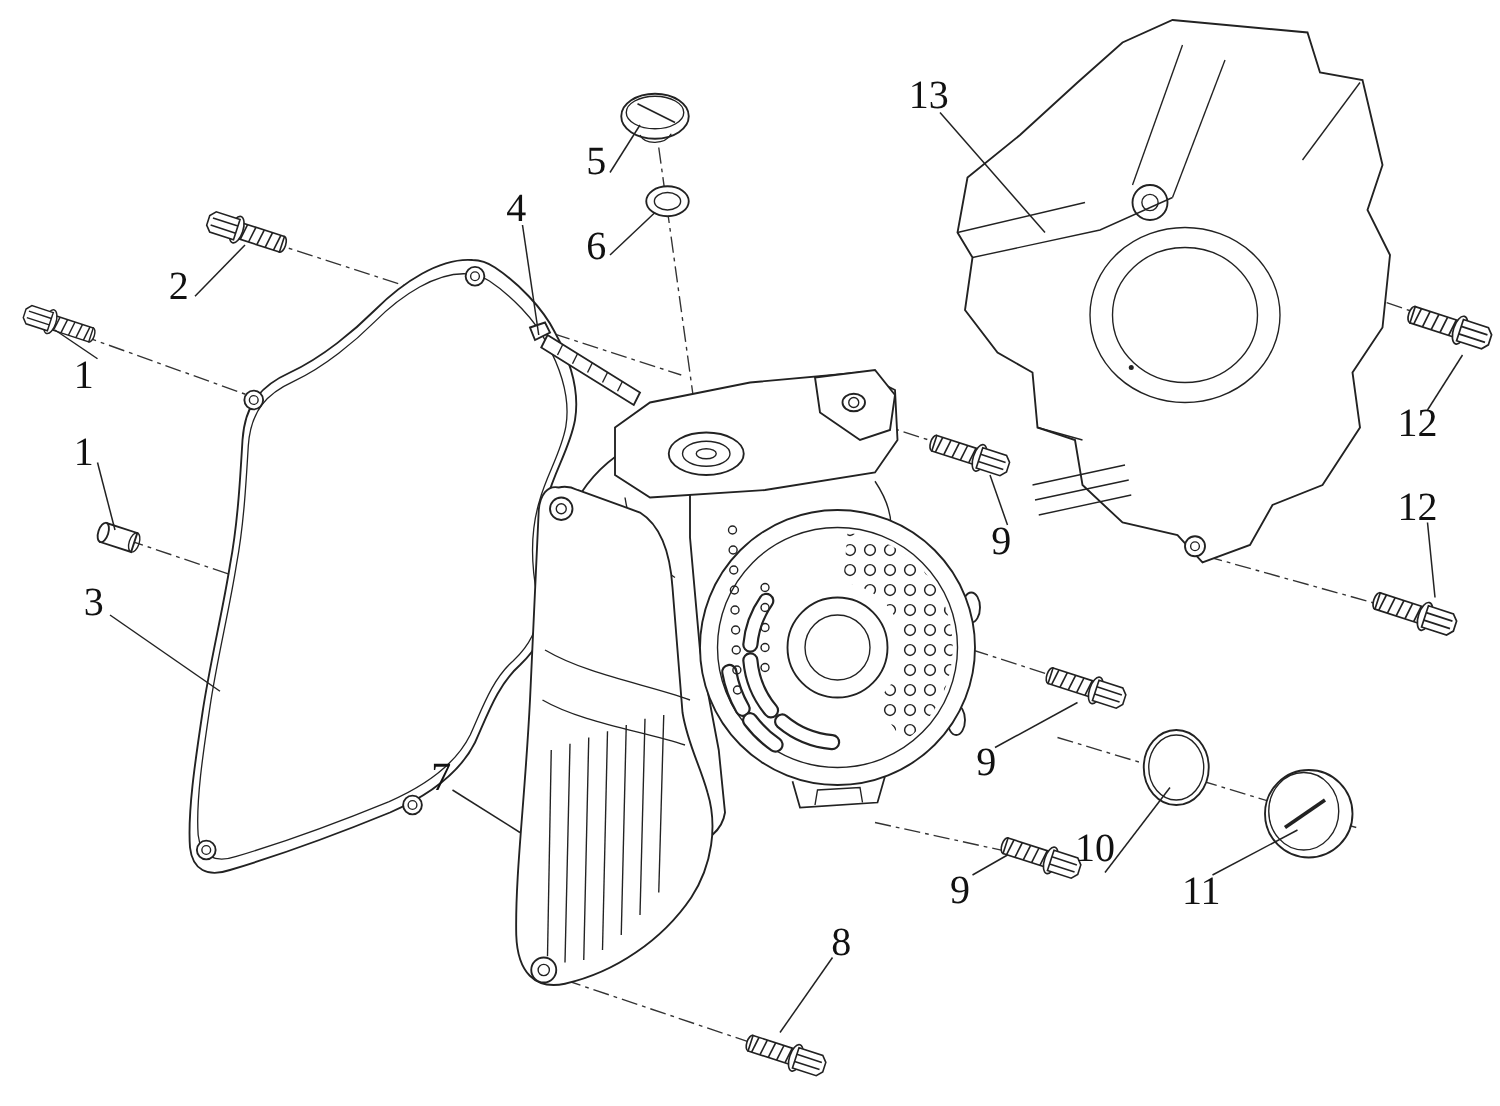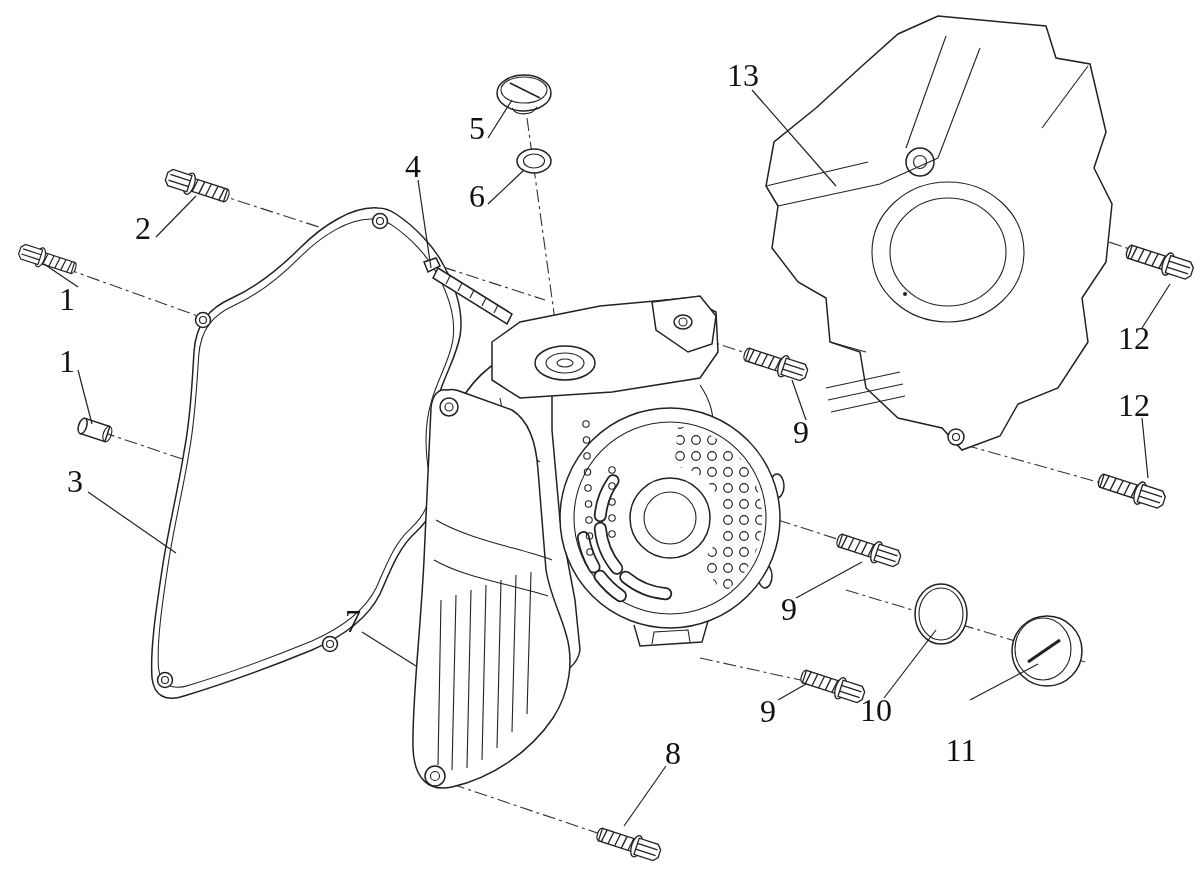--- a/index.html
+++ b/index.html
@@ -258,19 +258,19 @@
 <div class="callout" style="left:143px;top:228px">2</div>
 <div class="callout" style="left:75px;top:481px">3</div>
 <div class="callout" style="left:413px;top:166px">4</div>
 <div class="callout" style="left:477px;top:128px">5</div>
 <div class="callout" style="left:477px;top:196px">6</div>
 <div class="callout" style="left:353px;top:621px">7</div>
 <div class="callout" style="left:673px;top:753px">8</div>
 <div class="callout" style="left:801px;top:432px">9</div>
 <div class="callout" style="left:789px;top:609px">9</div>
 <div class="callout" style="left:768px;top:711px">9</div>
-<div class="callout" style="left:876px;top:710px">10</div>
-<div class="callout" style="left:961px;top:750px">11</div>
+<div class="callout" style="left:876px;top:678px">10</div>
+<div class="callout" style="left:961px;top:712px">11</div>
 <div class="callout" style="left:1134px;top:338px">12</div>
 <div class="callout" style="left:1134px;top:405px">12</div>
 <div class="callout" style="left:743px;top:75px">13</div>
 
 </div>
 
 </body></html>

